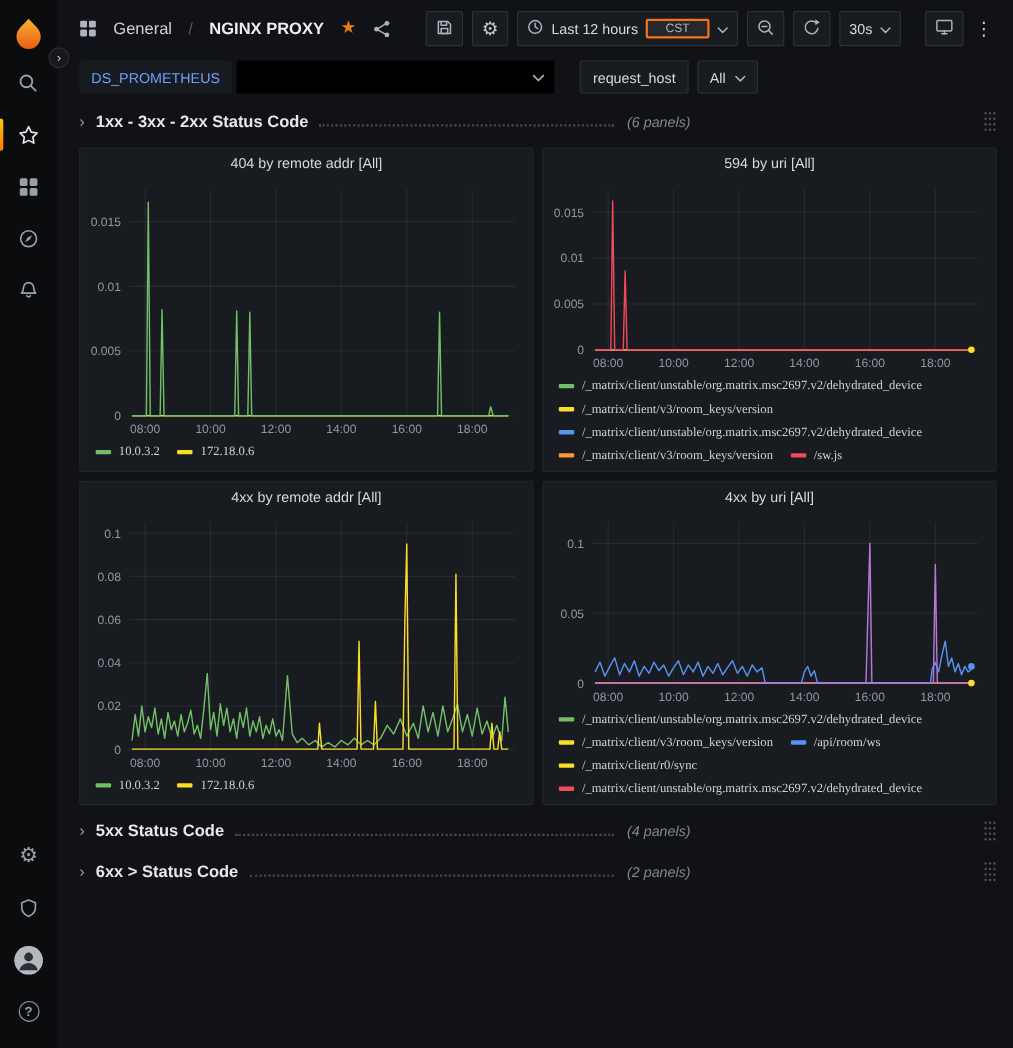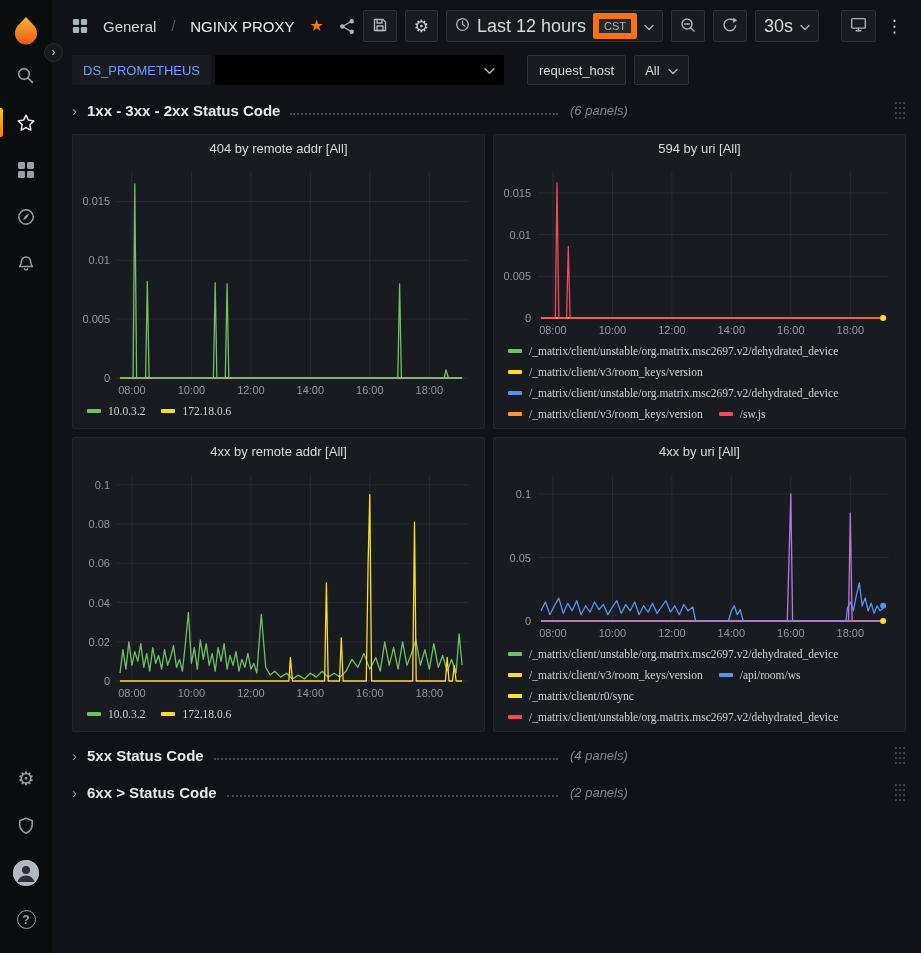--- a/index.html
+++ b/index.html
@@ -26,28 +26,28 @@
   
   .side-toggle { position:absolute; left:44px; top:43px; width:19px; height:19px; border-radius:50%; background:#17181c; border:1px solid #2b2d33; color:#cfd3d9; display:flex; align-items:center; justify-content:center; font-size:12px; z-index:10; cursor:pointer; padding-bottom:1px; }
 
   
   .main { flex:1; display:flex; flex-direction:column; min-width:0; }
 
   .topbar { height:52px; display:flex; align-items:center; justify-content:space-between; padding:0 16px 0 20px; flex-shrink:0; }
   .crumbs { display:flex; align-items:center; gap:15px; }
   .crumb-section { font-size:15px; color:#d0d2d6; cursor:pointer; }
   .crumb-sep { color:#5c6066; font-size:14px; }
-  .crumb-title { font-size:15px; color:#eceef1; font-weight:400; cursor:pointer; }
+  .crumb-title { font-size:15px; color:#eceef1; font-weight:700; cursor:pointer; }
   .star-glyph { color:#eb7b18; font-size:16px; cursor:pointer; line-height:1; }
   .icon-btn-plain { color:#9aa0a8; display:flex; align-items:center; cursor:pointer; }
 
   .toolbar { display:flex; align-items:center; gap:8px; }
   .tbtn { height:32px; min-width:32px; padding:0 8px; background:#181b1f; border:1px solid #2e3138; border-radius:2px; display:flex; align-items:center; justify-content:center; gap:7px; color:#c7ccd4; cursor:pointer; }
-  .tbtn .lbl { font-size:18px; color:#d8d9da; white-space:nowrap; }
-  .tz-badge { font-size:11px; color:#aeb4bc; background:#26282e; border:6px solid #f97316; border-radius:2px; padding:1px 5px; }
+  .tbtn .lbl { font-size:13px; color:#d8d9da; white-space:nowrap; }
+  .tz-badge { font-size:11px; color:#aeb4bc; background:#26282e; border:2px solid #f97316; border-radius:2px; padding:1px 16px; }
   .glyph-kebab { font-size:17px; color:#c7ccd4; line-height:1; }
   .group-gap { width:6px; }
 
   
   .varrow { height:36px; display:flex; align-items:center; padding:0 20px; gap:4px; flex-shrink:0; }
   .vlabel-ds { height:30px; display:flex; align-items:center; padding:0 11px; background:#181b1f; border-radius:2px; color:#6e9fff; font-weight:500; cursor:default; }
   .vselect-redacted { width:289px; height:30px; background:#000; border-radius:2px; display:flex; align-items:center; justify-content:flex-end; padding-right:9px; cursor:pointer; }
   .vselect-redacted .cv { flex:1; color:#d8d9da; }
   .vlabel { height:30px; margin-left:19px; display:flex; align-items:center; padding:0 11px; background:#181b1f; border:1px solid #2e3138; border-radius:2px; color:#d8d9da; }
   .vselect { height:30px; margin-left:4px; display:flex; align-items:center; gap:8px; padding:0 10px; background:#181b1f; border:1px solid #2e3138; border-radius:2px; color:#d8d9da; cursor:pointer; }

